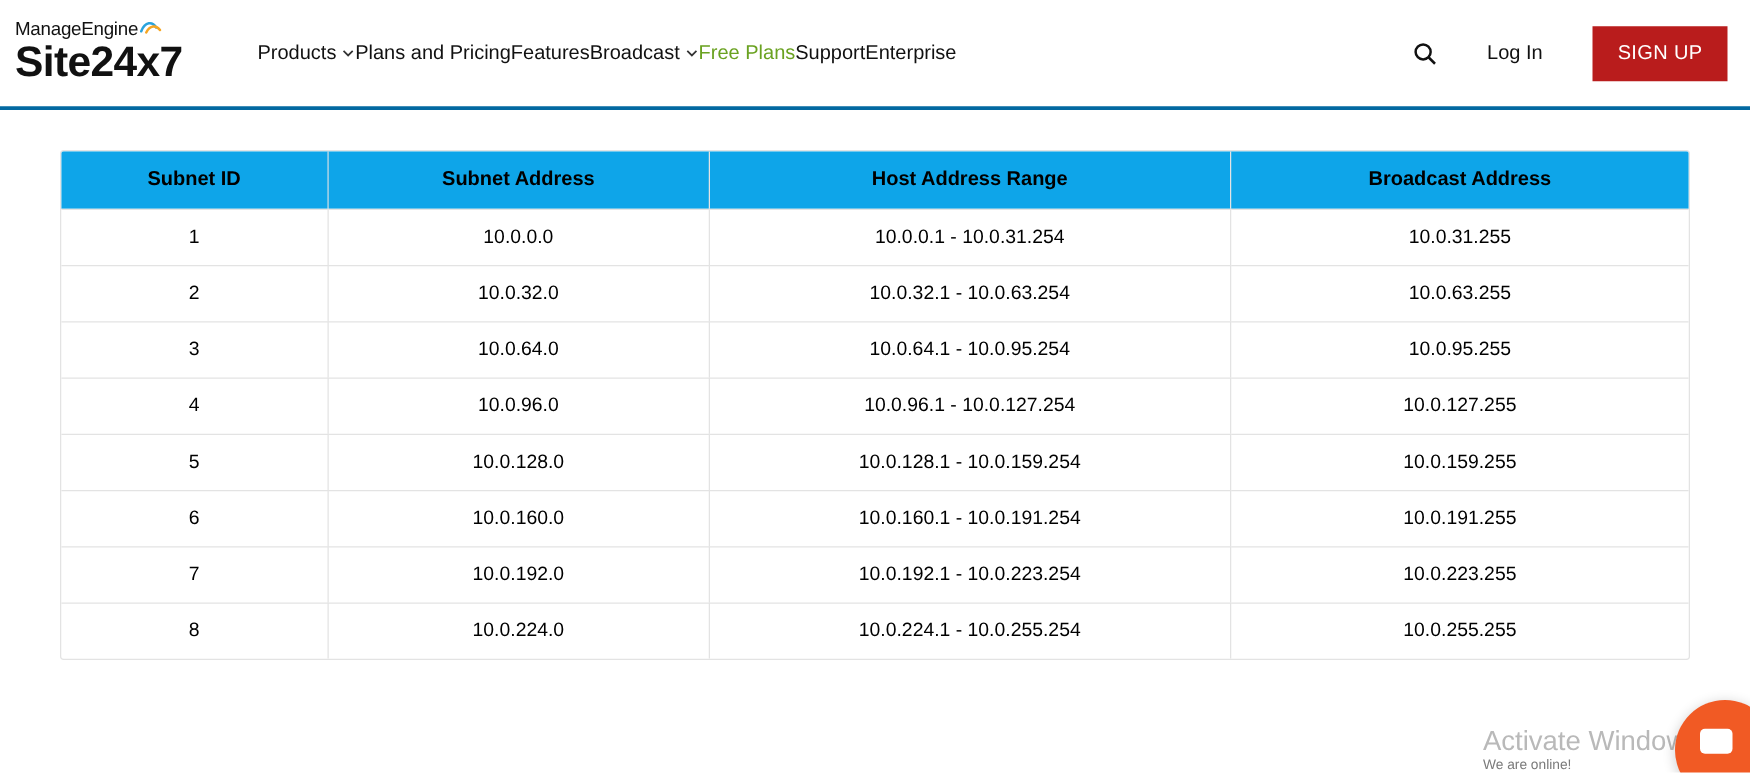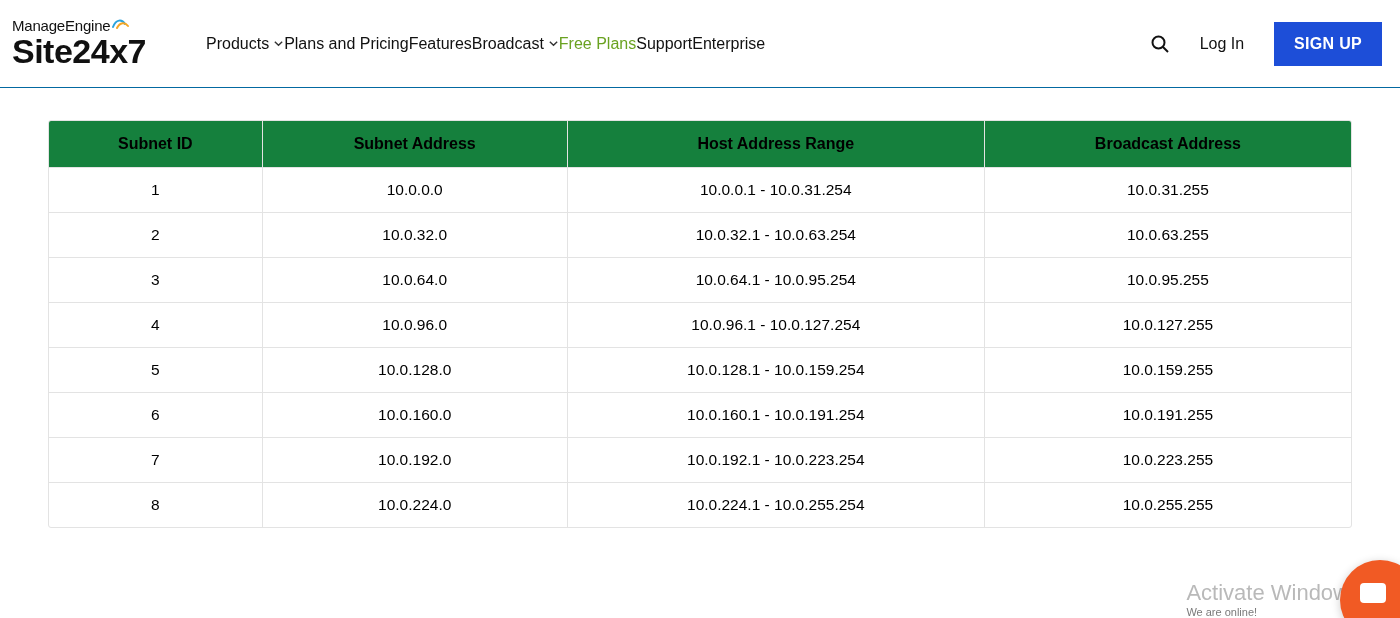--- a/index.html
+++ b/index.html
@@ -11,21 +11,21 @@
       font-family: -apple-system, BlinkMacSystemFont, "Segoe UI", Helvetica, Arial, sans-serif;
       background: #fff;
       color: #000;
       width: 1400px;
       height: 618px;
       overflow: hidden;
       position: relative;
     }
     header {
       height: 88px;
-      border-bottom: 1px solid #0369a1;
+      border-bottom: 3px solid #0369a1;
       display: flex;
       align-items: center;
       padding: 0 18px 0 12px;
     }
     .logo-block {
       display: flex;
       flex-direction: column;
       margin-left: 0;
       margin-right: 60px;
     }
@@ -63,35 +63,35 @@
     .nav-item.active {
       color: #6aa221;
     }
     .chev {
       display: inline-flex;
     }
     .header-right {
       margin-left: auto;
       display: flex;
       align-items: center;
-      gap: 30px;
+      gap: 40px;
     }
     .search-icon {
       cursor: pointer;
       display: flex;
     }
     .login-link {
       font-size: 16px;
       color: #111;
       cursor: pointer;
     }
     .signup-btn {
-      background: #1d4ed8;
+      background: #b91c1c;
       color: #fff;
-      font-weight: 700;
+      font-weight: 400;
       font-size: 16px;
       padding: 13px 20px;
       border: none;
       cursor: pointer;
       letter-spacing: 0.3px;
     }
     main {
       padding: 32px 48px 0 48px;
     }
     h1.page-title {
@@ -103,21 +103,21 @@
     }
     table.subnet {
       width: 100%;
       border-collapse: separate;
       border-spacing: 0;
       border: 1px solid #e3e3e3;
       border-radius: 3px;
       overflow: hidden;
     }
     table.subnet th {
-      background: #15803d;
+      background: #0ea5e9;
       font-weight: 700;
       font-size: 16px;
       padding: 14px 8px;
       border-right: 1px solid #e3e3e3;
       text-align: center;
     }
     table.subnet th:last-child { border-right: none; }
     table.subnet td {
       font-size: 15.5px;
       padding: 13px 8px;

